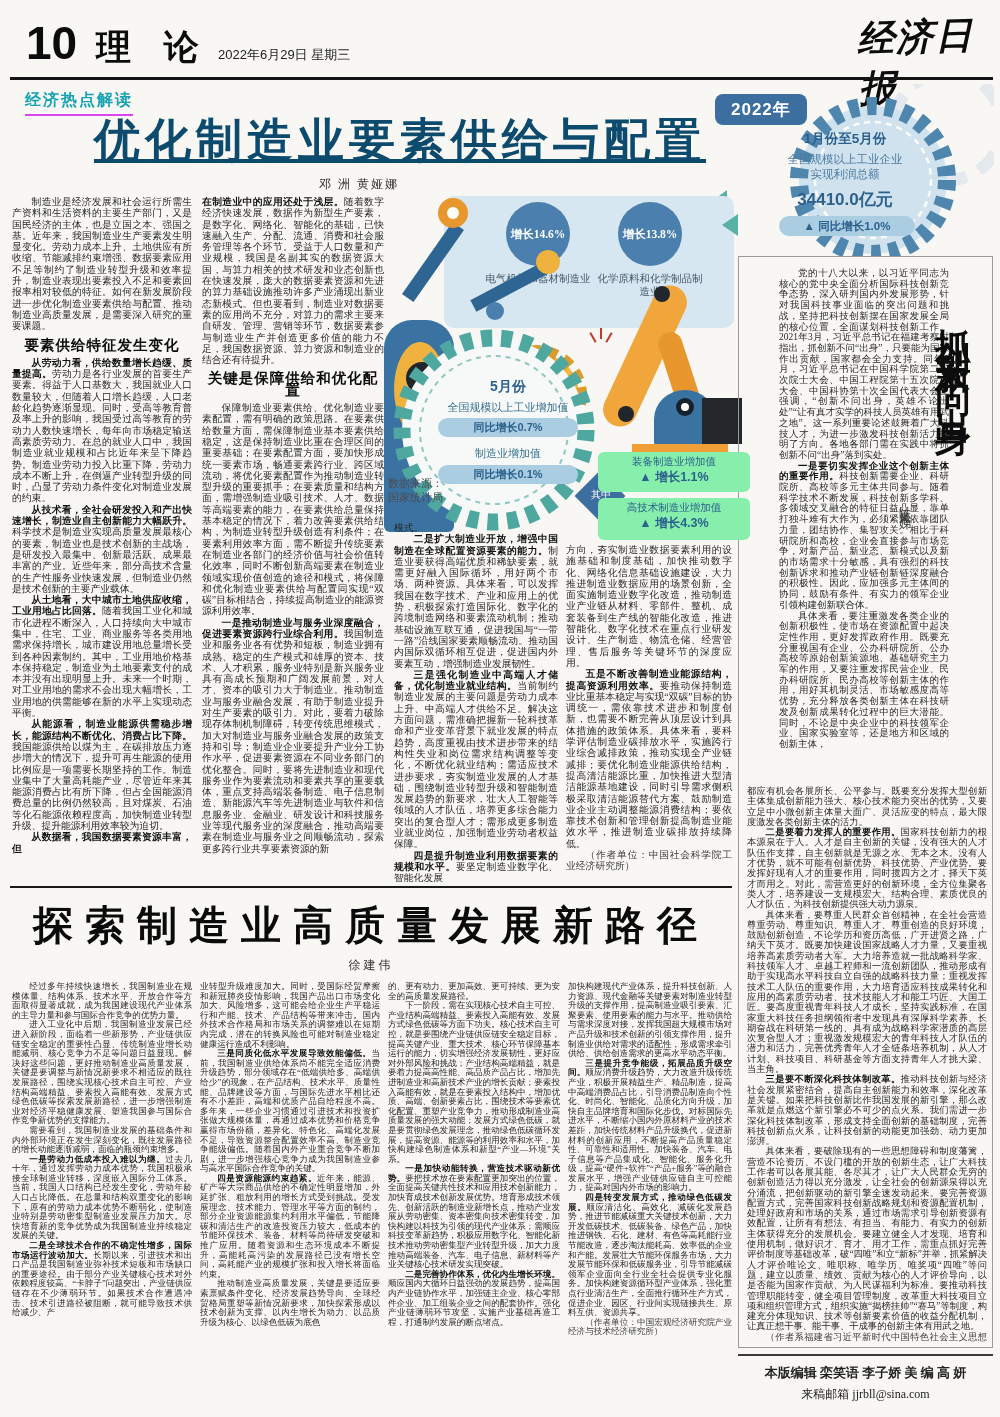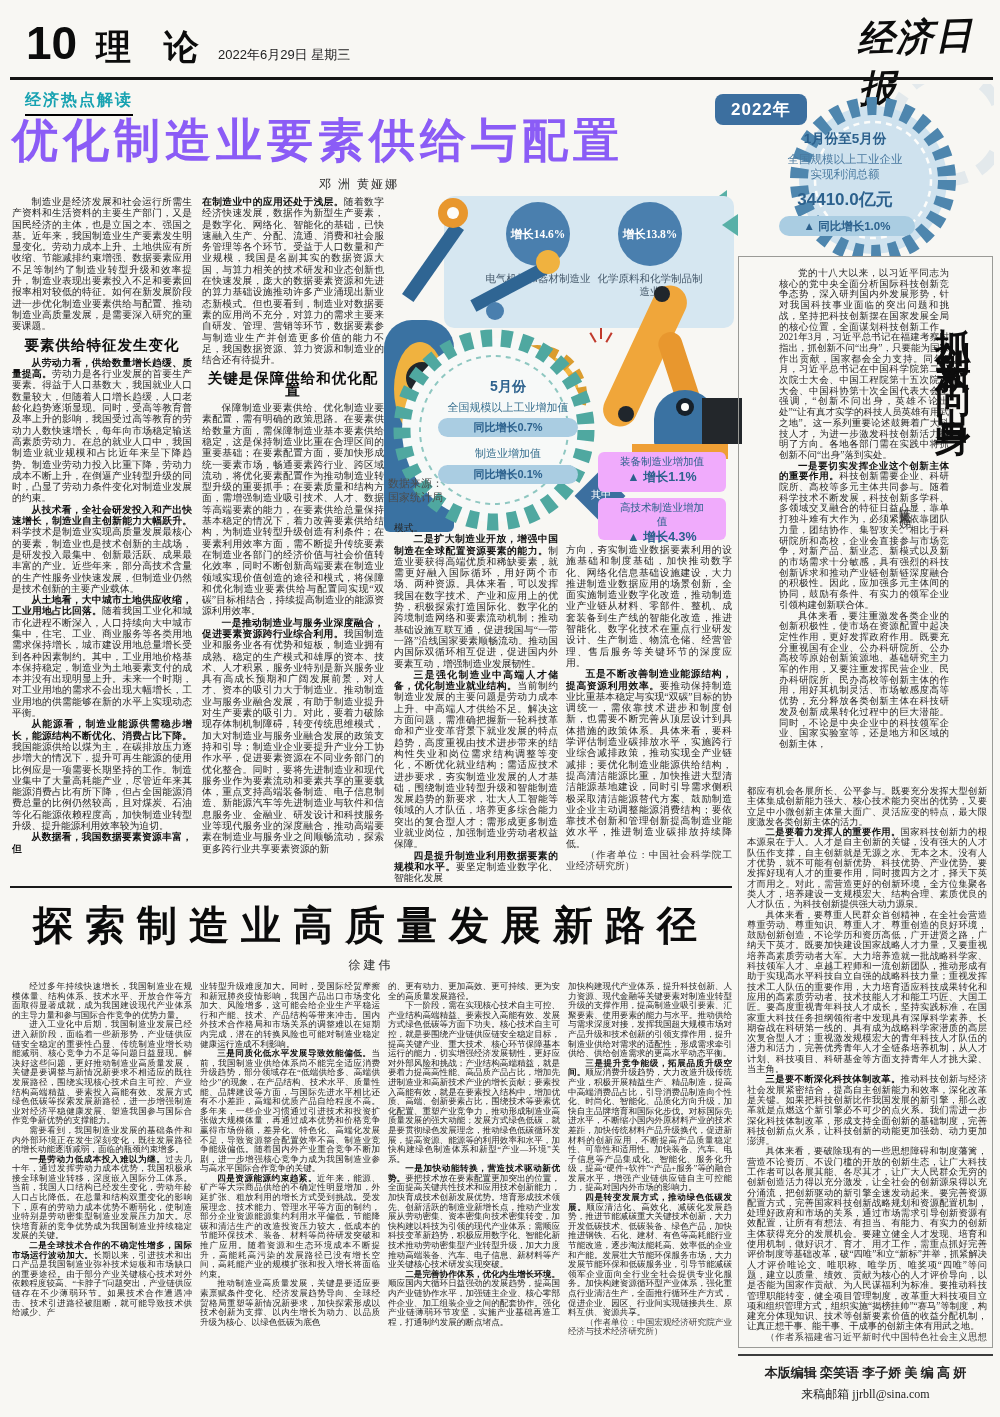--- a/index.html
+++ b/index.html
@@ -8,22 +8,22 @@
   .abs { position:absolute; }
 
   
   .pgnum { left:26px; top:16px; font-family:"Liberation Sans",sans-serif; font-weight:900; font-size:46px; color:#0c0c0c; }
   .secname { left:96px; top:24px; font-weight:900; font-size:35px; letter-spacing:12px; color:#0c0c0c; }
   .pgdate { left:218px; top:46px; font-family:"Liberation Sans",sans-serif; font-size:13px; color:#222; }
   .mast { left:858px; top:12px; width:136px; font-weight:900; font-style:italic; font-size:37px; letter-spacing:2px; color:#0c0c0c; transform:rotate(-2deg); }
   .toprule { left:10px; top:77px; width:983px; height:3px; background:#151515; }
 
   
-  .tag { left:25px; top:90px; font-family:"Liberation Sans",sans-serif; font-weight:900; font-size:16px; color:#17a2b1; border-bottom:2px solid #000000; padding-bottom:3px; letter-spacing:2px; }
-  .h1 { left:12px; top:110px; width:694px; text-align:left; font-family:"Liberation Sans",sans-serif; font-weight:900; font-size:46px; letter-spacing:5px; color:#8b5cf6; }
+  .tag { left:25px; top:90px; font-family:"Liberation Sans",sans-serif; font-weight:900; font-size:16px; color:#17a2b1; border-bottom:2px solid #d946ef; padding-bottom:3px; letter-spacing:2px; }
+  .h1 { left:12px; top:110px; width:694px; text-align:right; font-family:"Liberation Sans",sans-serif; font-weight:900; font-size:46px; letter-spacing:5px; color:#0c4a6e;text-decoration:underline; }
   .byline1 { left:12px; top:176px; width:694px; text-align:center; font-size:12px; color:#333; letter-spacing:2px; }
 
   
   .col { position:absolute; overflow:hidden; text-align:justify; color:#272727; }
   .col p { text-indent:2em; margin:0; }
   .col p.ni { text-indent:0; }
   .col strong { font-weight:700; color:#111; }
   .col .sec-head { font-family:"Liberation Sans",sans-serif; font-weight:900; font-size:14.5px; text-align:center; text-indent:0; margin:8px 0 6px; color:#0d0d0d; letter-spacing:1px; }
   .col .note { color:#3a3a3a; }
   .a1 { font-size:9.8px; line-height:11.3px; }
@@ -82,21 +82,21 @@
   .igb .eyei { position:absolute; left:295px; top:211px; width:8px; height:8px; background:#fdfdfb; border-radius:50%; }
   .igb .plat { position:absolute; left:246px; top:252px; width:96px; height:15px; background:#ef9f35; }
   .igb .blk { position:absolute; left:316px; top:206px; width:40px; height:46px; background:#23272b; }
   .igb .g2p   { position:absolute; left:70px; top:186px; width:104px; font-weight:900; font-size:14px; color:#2c618d; z-index:3; }
   .igb .g2i1  { position:absolute; left:26px; top:208px; width:192px; font-size:11px; color:#38708f; z-index:3; }
   .igb .pill1 { position:absolute; left:52px; top:226px; width:140px; height:19px; line-height:19px; font-size:11px; z-index:3; }
   .igb .g2i2  { position:absolute; left:56px; top:254px; width:132px; font-size:11px; color:#38708f; z-index:3; }
   .igb .pill2 { position:absolute; left:52px; top:273px; width:140px; height:19px; line-height:19px; font-size:11px; z-index:3; }
   .igb .among { position:absolute; left:196px; top:286px; width:36px; height:36px; background:#3c6f9f; transform:rotate(45deg); z-index:2; }
   .igb .amongt { position:absolute; left:199px; top:296px; width:32px; color:#fff; font-size:10px; text-align:center; z-index:3; }
-  .igb .box { position:absolute; left:212px; width:128px; background:#f0abfc; border-radius:6px; padding:3px 20px; text-align:center; z-index:4; }
+  .igb .box { position:absolute; left:212px; width:152px; background:#86efac; border-radius:6px; padding:3px 20px; text-align:center; z-index:4; }
   .igb .box .bl { font-size:10.5px; color:#2c618d; }
   .igb .box .bg { font-weight:900; font-size:12.5px; color:#2c618d; }
   .igb .src { position:absolute; left:2px; top:284px; width:80px; font-size:11px; line-height:14px; color:#4c4c4c; z-index:4; }
 
   
   .sbox { left:738px; top:256px; width:255px; height:1092px; border:1px solid #9a9a96; }
   .sbnarrow { left:747px; top:268px; width:170px; height:512px; font-size:9.5px; line-height:10.7px;margin-left:32px; }
   .sbwide { left:747px; top:786px; width:240px; height:556px; font-size:9.3px; line-height:10.3px; }
   .vtitle { left:928px; top:300px; height:478px; writing-mode:vertical-rl; text-orientation:upright; font-family:"Liberation Sans",sans-serif; font-weight:900; font-size:36px; letter-spacing:13px; color:#0d0d0d; }
   .vauthor { left:896px; top:498px; writing-mode:vertical-rl; text-orientation:upright; font-size:12px; letter-spacing:5px; color:#333; }

